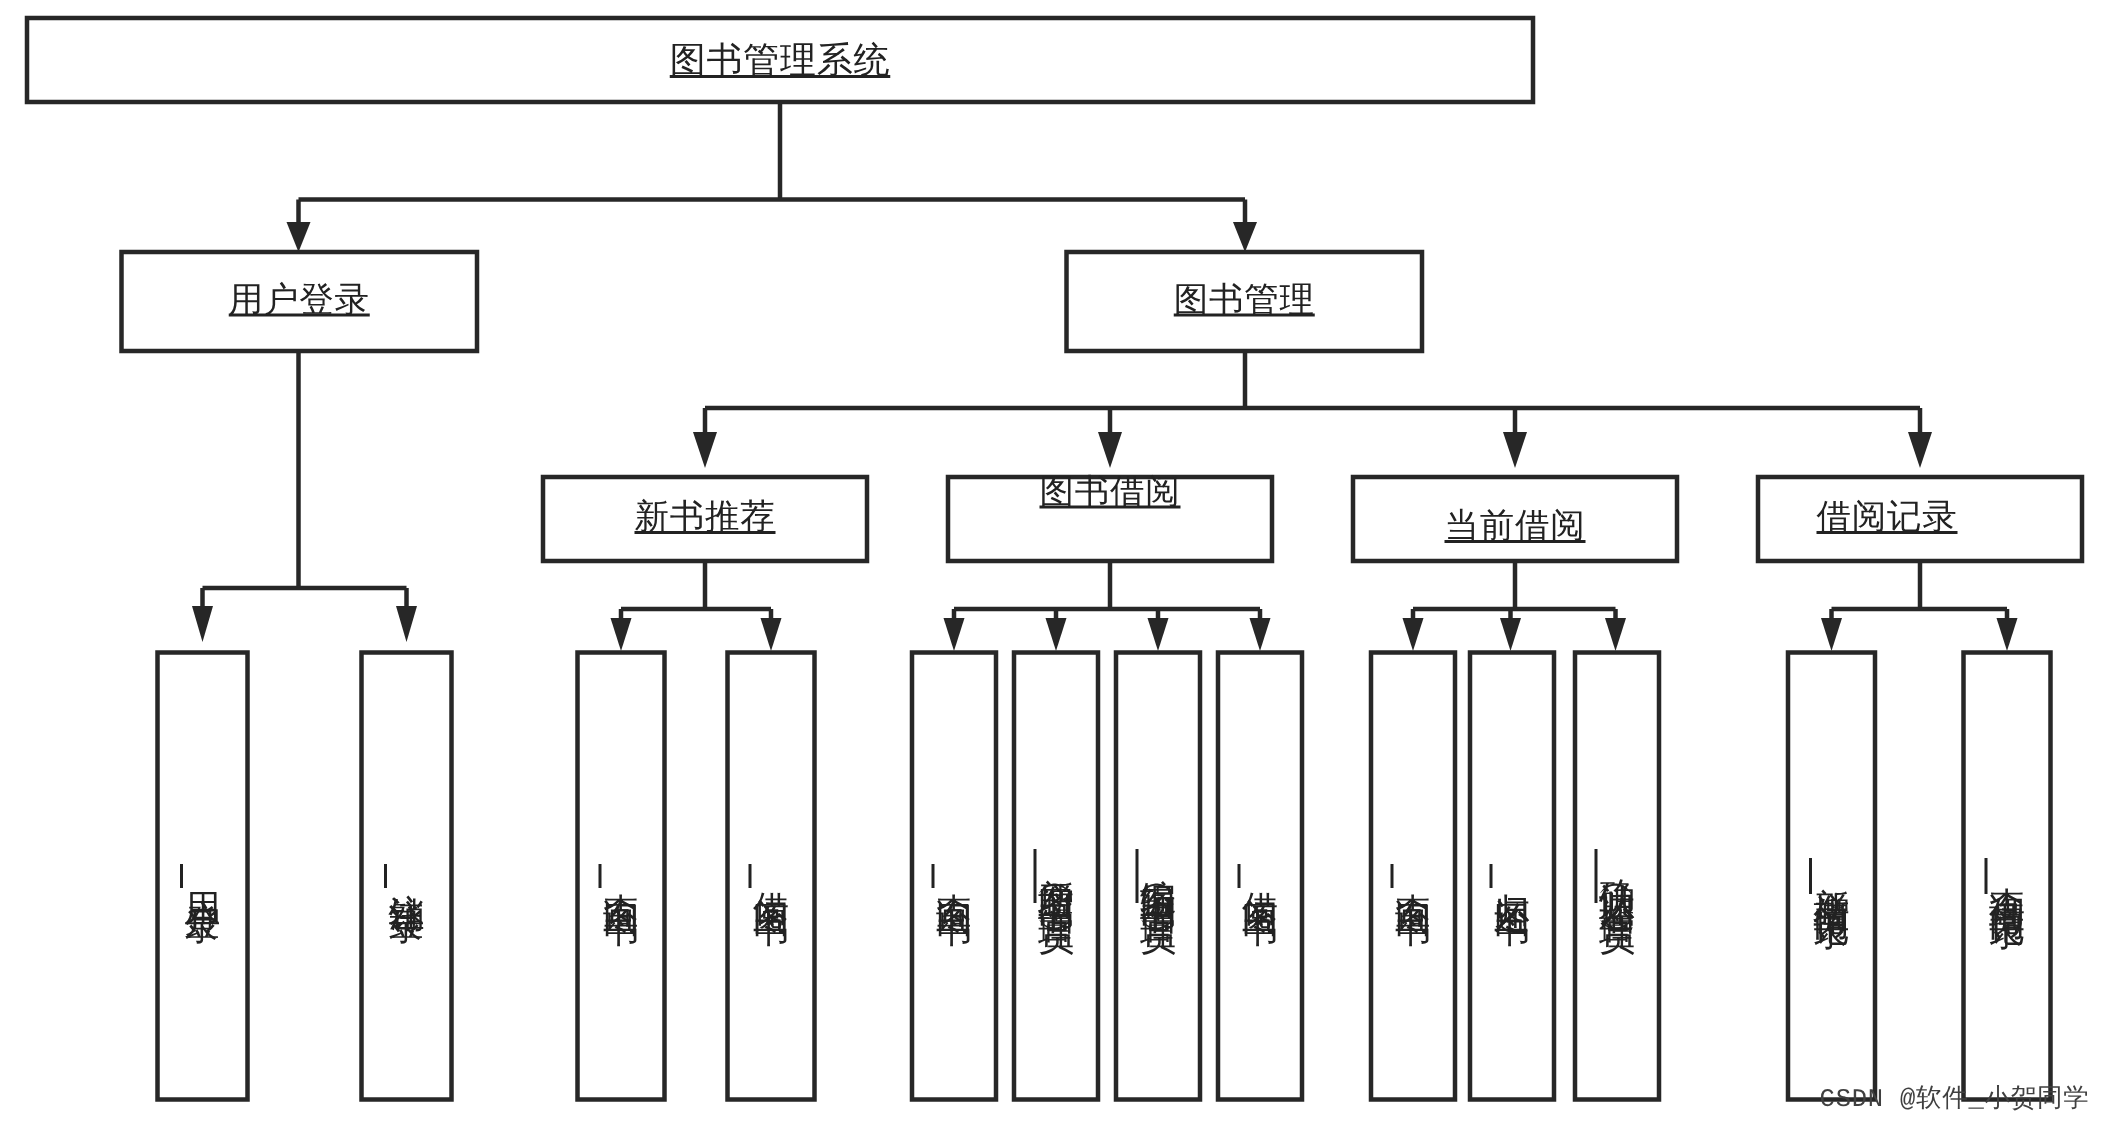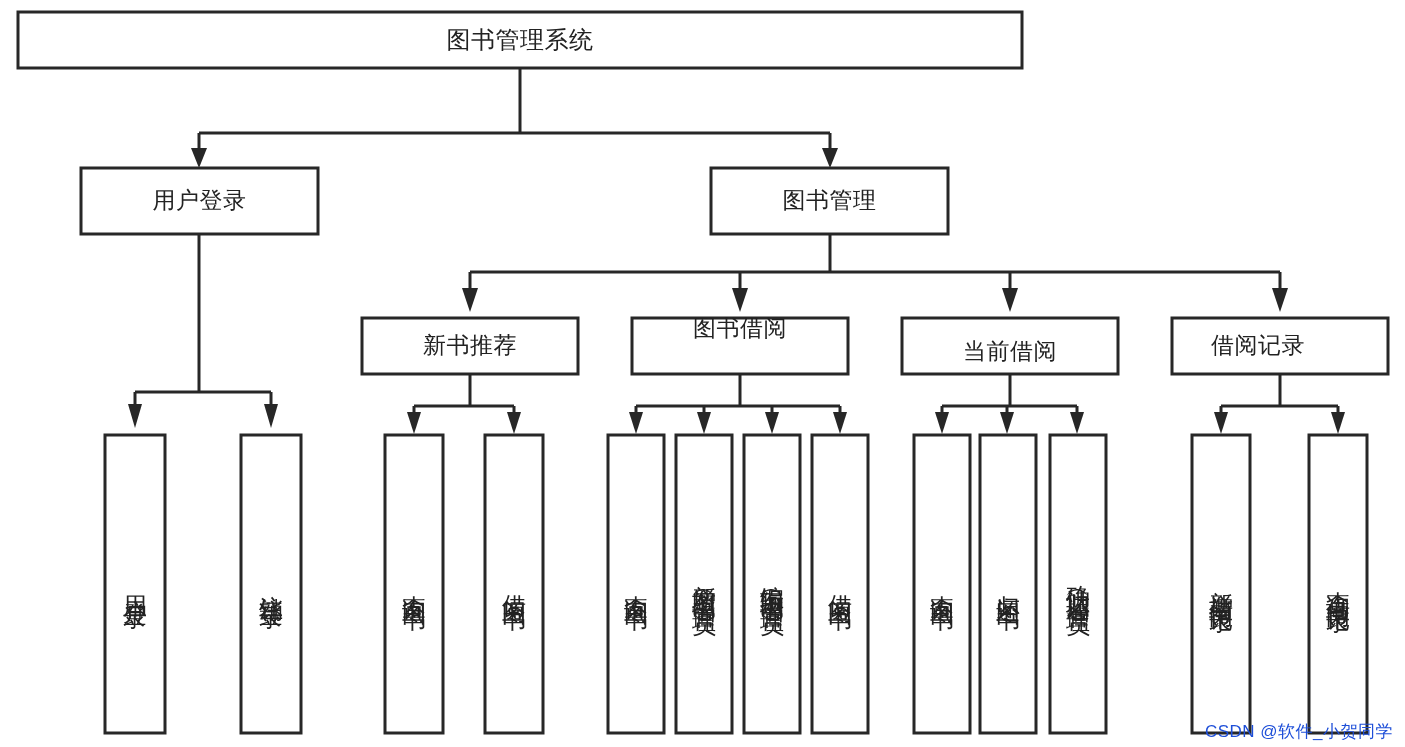--- a/index.html
+++ b/index.html
@@ -45,20 +45,21 @@
     position: absolute;
     display: flex;
     align-items: center;
     justify-content: center;
     color: #222222;
     font-family: "DejaVu Sans", "Liberation Sans", sans-serif;
     text-align: right;
     line-height: 1.18;
     pointer-events: none;
     user-select: none;
+    text-decoration: underline;
   }
   .node-label.horizontal {
     font-size: 23px;
     letter-spacing: 0.5px;
   }
   .node-label.horizontal.root {
     font-size: 24px;
   }
   .node-label.vertical {
     writing-mode: vertical-rl;
@@ -66,22 +67,22 @@
     font-size: 24px;
     letter-spacing: 4px;
     line-height: 1.0;
     white-space: nowrap;
   }
   .watermark {
     position: absolute;
     right: 12px;
     bottom: 4px;
     font-size: 17px;
-    color: #1d4ed8;
-    font-family: Liberation Sans, sans-serif;
+    color: #404040;
+    font-family: Liberation Mono, monospace;
     letter-spacing: 0.5px;
     white-space: nowrap;
     user-select: none;
   }
 </style>
 </head>
 <body>
 
 <div id="diagram-root">
 

